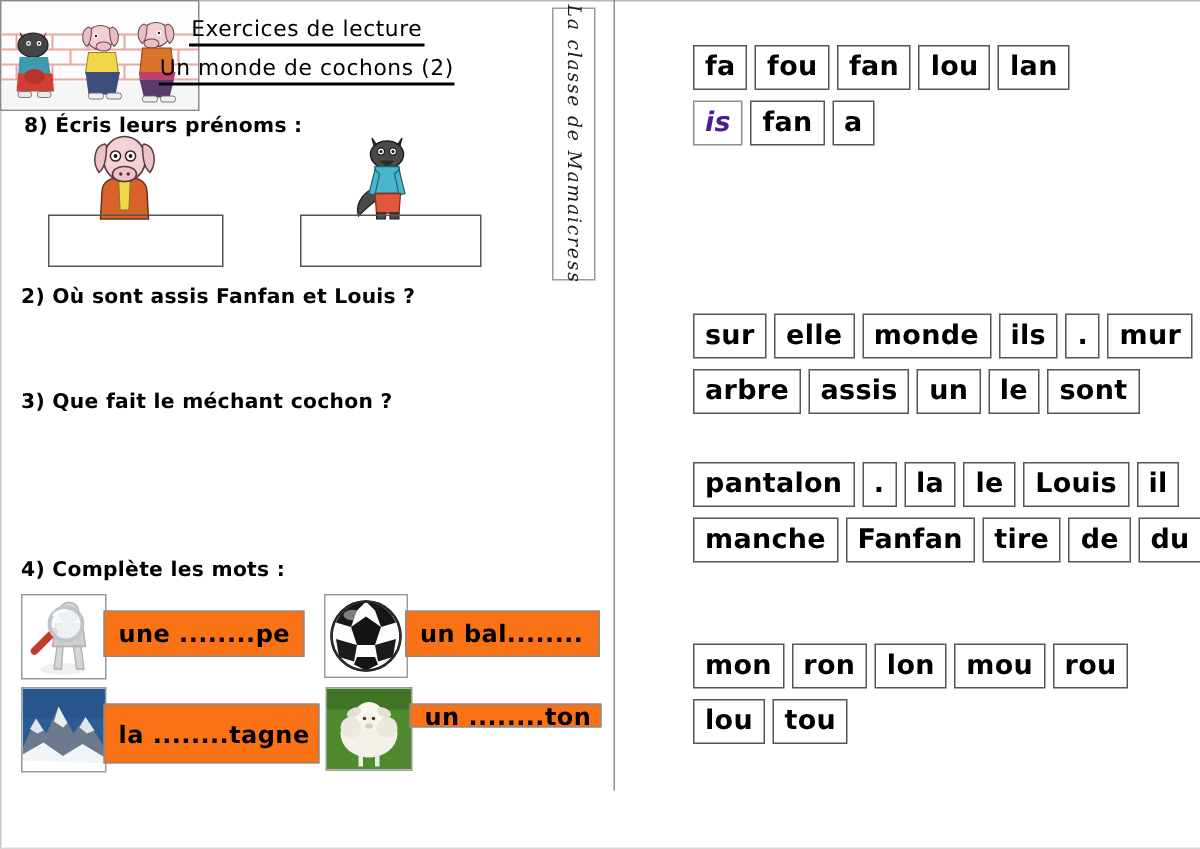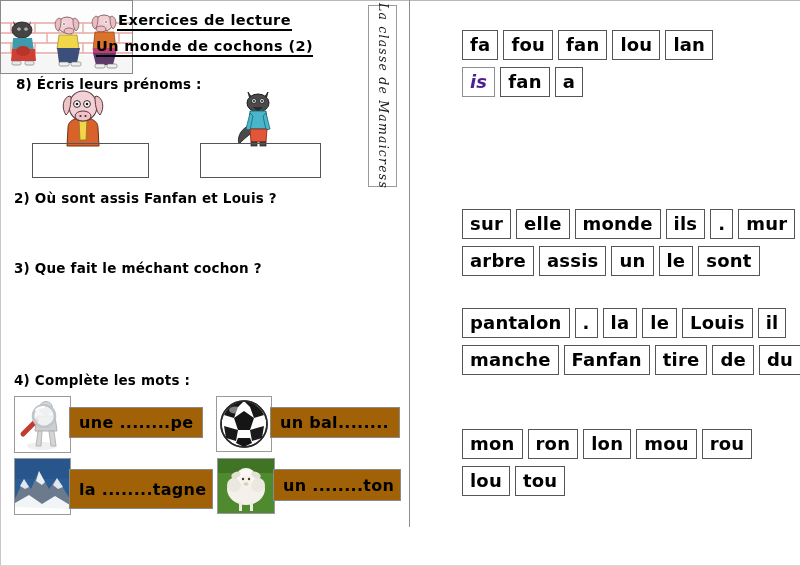--- a/index.html
+++ b/index.html
@@ -51,21 +51,21 @@
   #worksheet {
     position: absolute;
     left: 0; top: 0;
     width: 409px; height: 566px;
   }
 
   .title {
     position: absolute;
     width: 100%;
     text-align: center;
-    font-weight: bold;
+    font-weight: normal;
     letter-spacing: 0.4px;
   }
   .title span {
     border-bottom: 2px solid #000;
     padding-bottom: 1px;
   }
   #title-main { top: 12px; font-size: 14.5px; }
   #title-sub  { top: 38px; font-size: 14.5px; }
   #title-main span { padding: 0 1px 1px 1px; }
 
@@ -114,34 +114,34 @@
     background: #fff;
   }
   #thumb-loupe    { left: 14px;  top: 396px; width: 55px; height: 55px; }
   #thumb-ballon   { left: 216px; top: 396px; width: 54px; height: 54px; }
   #thumb-montagne { left: 14px;  top: 458px; width: 55px; height: 55px; }
   #thumb-mouton   { left: 217px; top: 458px; width: 56px; height: 54px; }
 
   .word-line {
     position: absolute;
     border: 1px solid #8a8a8a;
-    background: #a16207;
+    background: #f97316;
     display: flex;
     align-items: center;
     padding-left: 9px;
     font-size: 16px;
     font-weight: bold;
     letter-spacing: 0.3px;
     box-sizing: border-box;
     white-space: nowrap;
   }
   #line-loupe    { left: 69px;  top: 407px; width: 134px; height: 31px; }
   #line-ballon   { left: 270px; top: 407px; width: 130px; height: 31px; }
   #line-montagne { left: 69px;  top: 469px; width: 144px; height: 40px; }
-  #line-mouton   { left: 273px; top: 469px; width: 128px; height: 32px; }
+  #line-mouton   { left: 273px; top: 469px; width: 128px; height: 16px; }
 
   
   #credit-band {
     position: absolute;
     left: 368px; top: 5px;
     width: 27px; height: 180px;
     border: 1px solid #9a9a9a;
     background: #fff;
   }
   #credit-text {

